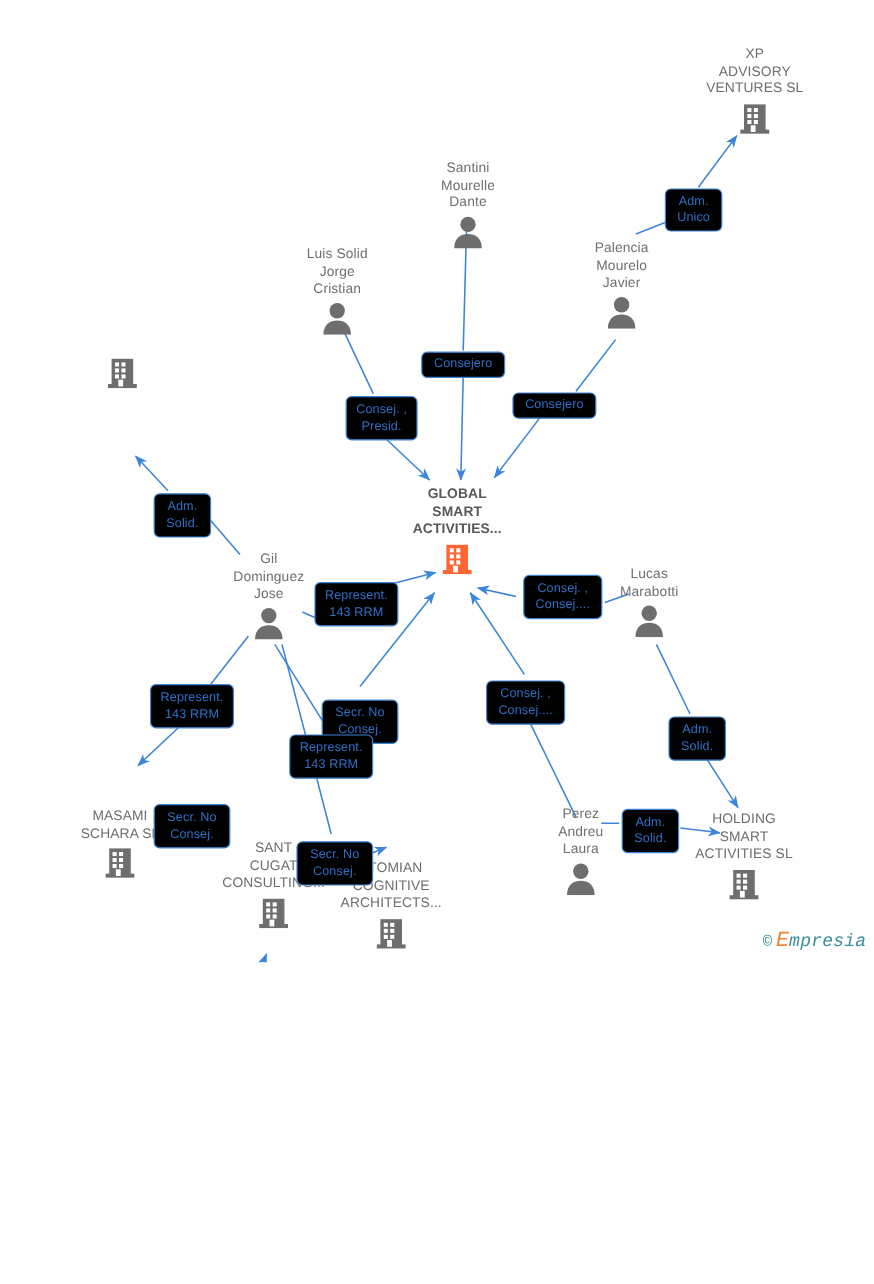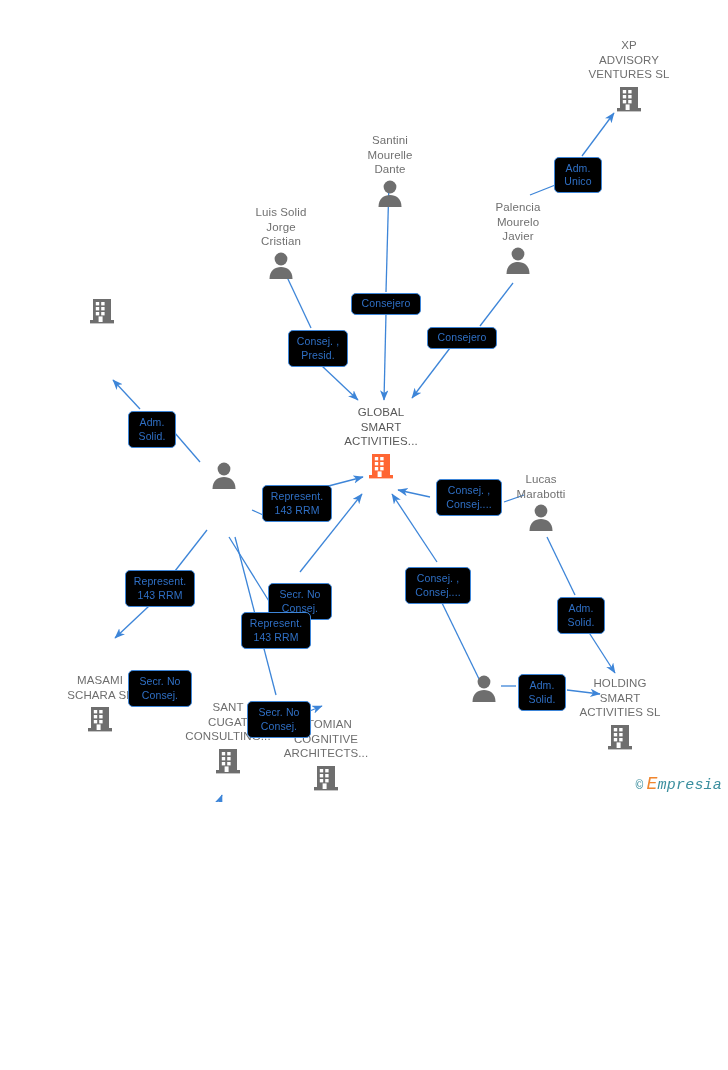--- a/index.html
+++ b/index.html
@@ -36,21 +36,21 @@
     font-size: 11.5px;
     line-height: 14.5px;
     letter-spacing: 0.1px;
     white-space: pre-line;
   }
   .node.company .label {
     color: #6e6e6e;
   }
   .node.focus .label {
     color: #585858;
-    font-weight: normal;
+    font-weight: bold;
     font-size: 11.5px;
   }
   .node .glyph {
     display: block;
     margin: 2px auto 0 auto;
     width: 30px;
     height: 30px;
   }
   .node.person .glyph { width: 30px; height: 28px; }
   .edge-label {
@@ -203,20 +203,23 @@
           <rect x="14.2" y="6" width="3.4" height="3.4" fill="#fff"></rect>
           <rect x="19.6" y="6" width="0" height="0" fill="#fff"></rect>
           <rect x="8.8" y="11" width="3.4" height="3.4" fill="#fff"></rect>
           <rect x="14.2" y="11" width="3.4" height="3.4" fill="#fff"></rect>
           <rect x="8.8" y="16" width="3.4" height="3.4" fill="#fff"></rect>
           <rect x="14.2" y="16" width="3.4" height="3.4" fill="#fff"></rect>
           <rect x="11.6" y="20.4" width="4" height="5.6" fill="#fff"></rect>
         </svg>
       </div>
       <div class="node person" style="left: 224px; top: 459px;">
+        <div class="label">Gil
+Dominguez
+Jose</div>
         <svg class="glyph" viewBox="0 0 30 28">
           <circle cx="15" cy="8" r="6.4" fill="#6e6e6e"></circle>
           <path d="M3.5 28 C3.5 19.4 9 16 15 16 C21 16 26.5 19.4 26.5 28 Z" fill="#6e6e6e"></path>
         </svg>
       </div>
       <div class="node person" style="left: 541px; top: 472px;">
         <div class="label">Lucas
 Marabotti</div>
         <svg class="glyph" viewBox="0 0 30 28">
           <circle cx="15" cy="8" r="6.4" fill="#6e6e6e"></circle>
@@ -233,20 +236,23 @@
           <rect x="14.2" y="6" width="3.4" height="3.4" fill="#fff"></rect>
           <rect x="19.6" y="6" width="0" height="0" fill="#fff"></rect>
           <rect x="8.8" y="11" width="3.4" height="3.4" fill="#fff"></rect>
           <rect x="14.2" y="11" width="3.4" height="3.4" fill="#fff"></rect>
           <rect x="8.8" y="16" width="3.4" height="3.4" fill="#fff"></rect>
           <rect x="14.2" y="16" width="3.4" height="3.4" fill="#fff"></rect>
           <rect x="11.6" y="20.4" width="4" height="5.6" fill="#fff"></rect>
         </svg>
       </div>
       <div class="node person" style="left: 484px; top: 672px;">
+        <div class="label">Perez
+Andreu
+Laura</div>
         <svg class="glyph" viewBox="0 0 30 28">
           <circle cx="15" cy="8" r="6.4" fill="#6e6e6e"></circle>
           <path d="M3.5 28 C3.5 19.4 9 16 15 16 C21 16 26.5 19.4 26.5 28 Z" fill="#6e6e6e"></path>
         </svg>
       </div>
       <div class="node company" style="left: 228px; top: 700px;">
         <div class="label">SANT
 CUGAT
 CONSULTING...</div>
         <svg class="glyph" viewBox="0 0 30 30">

